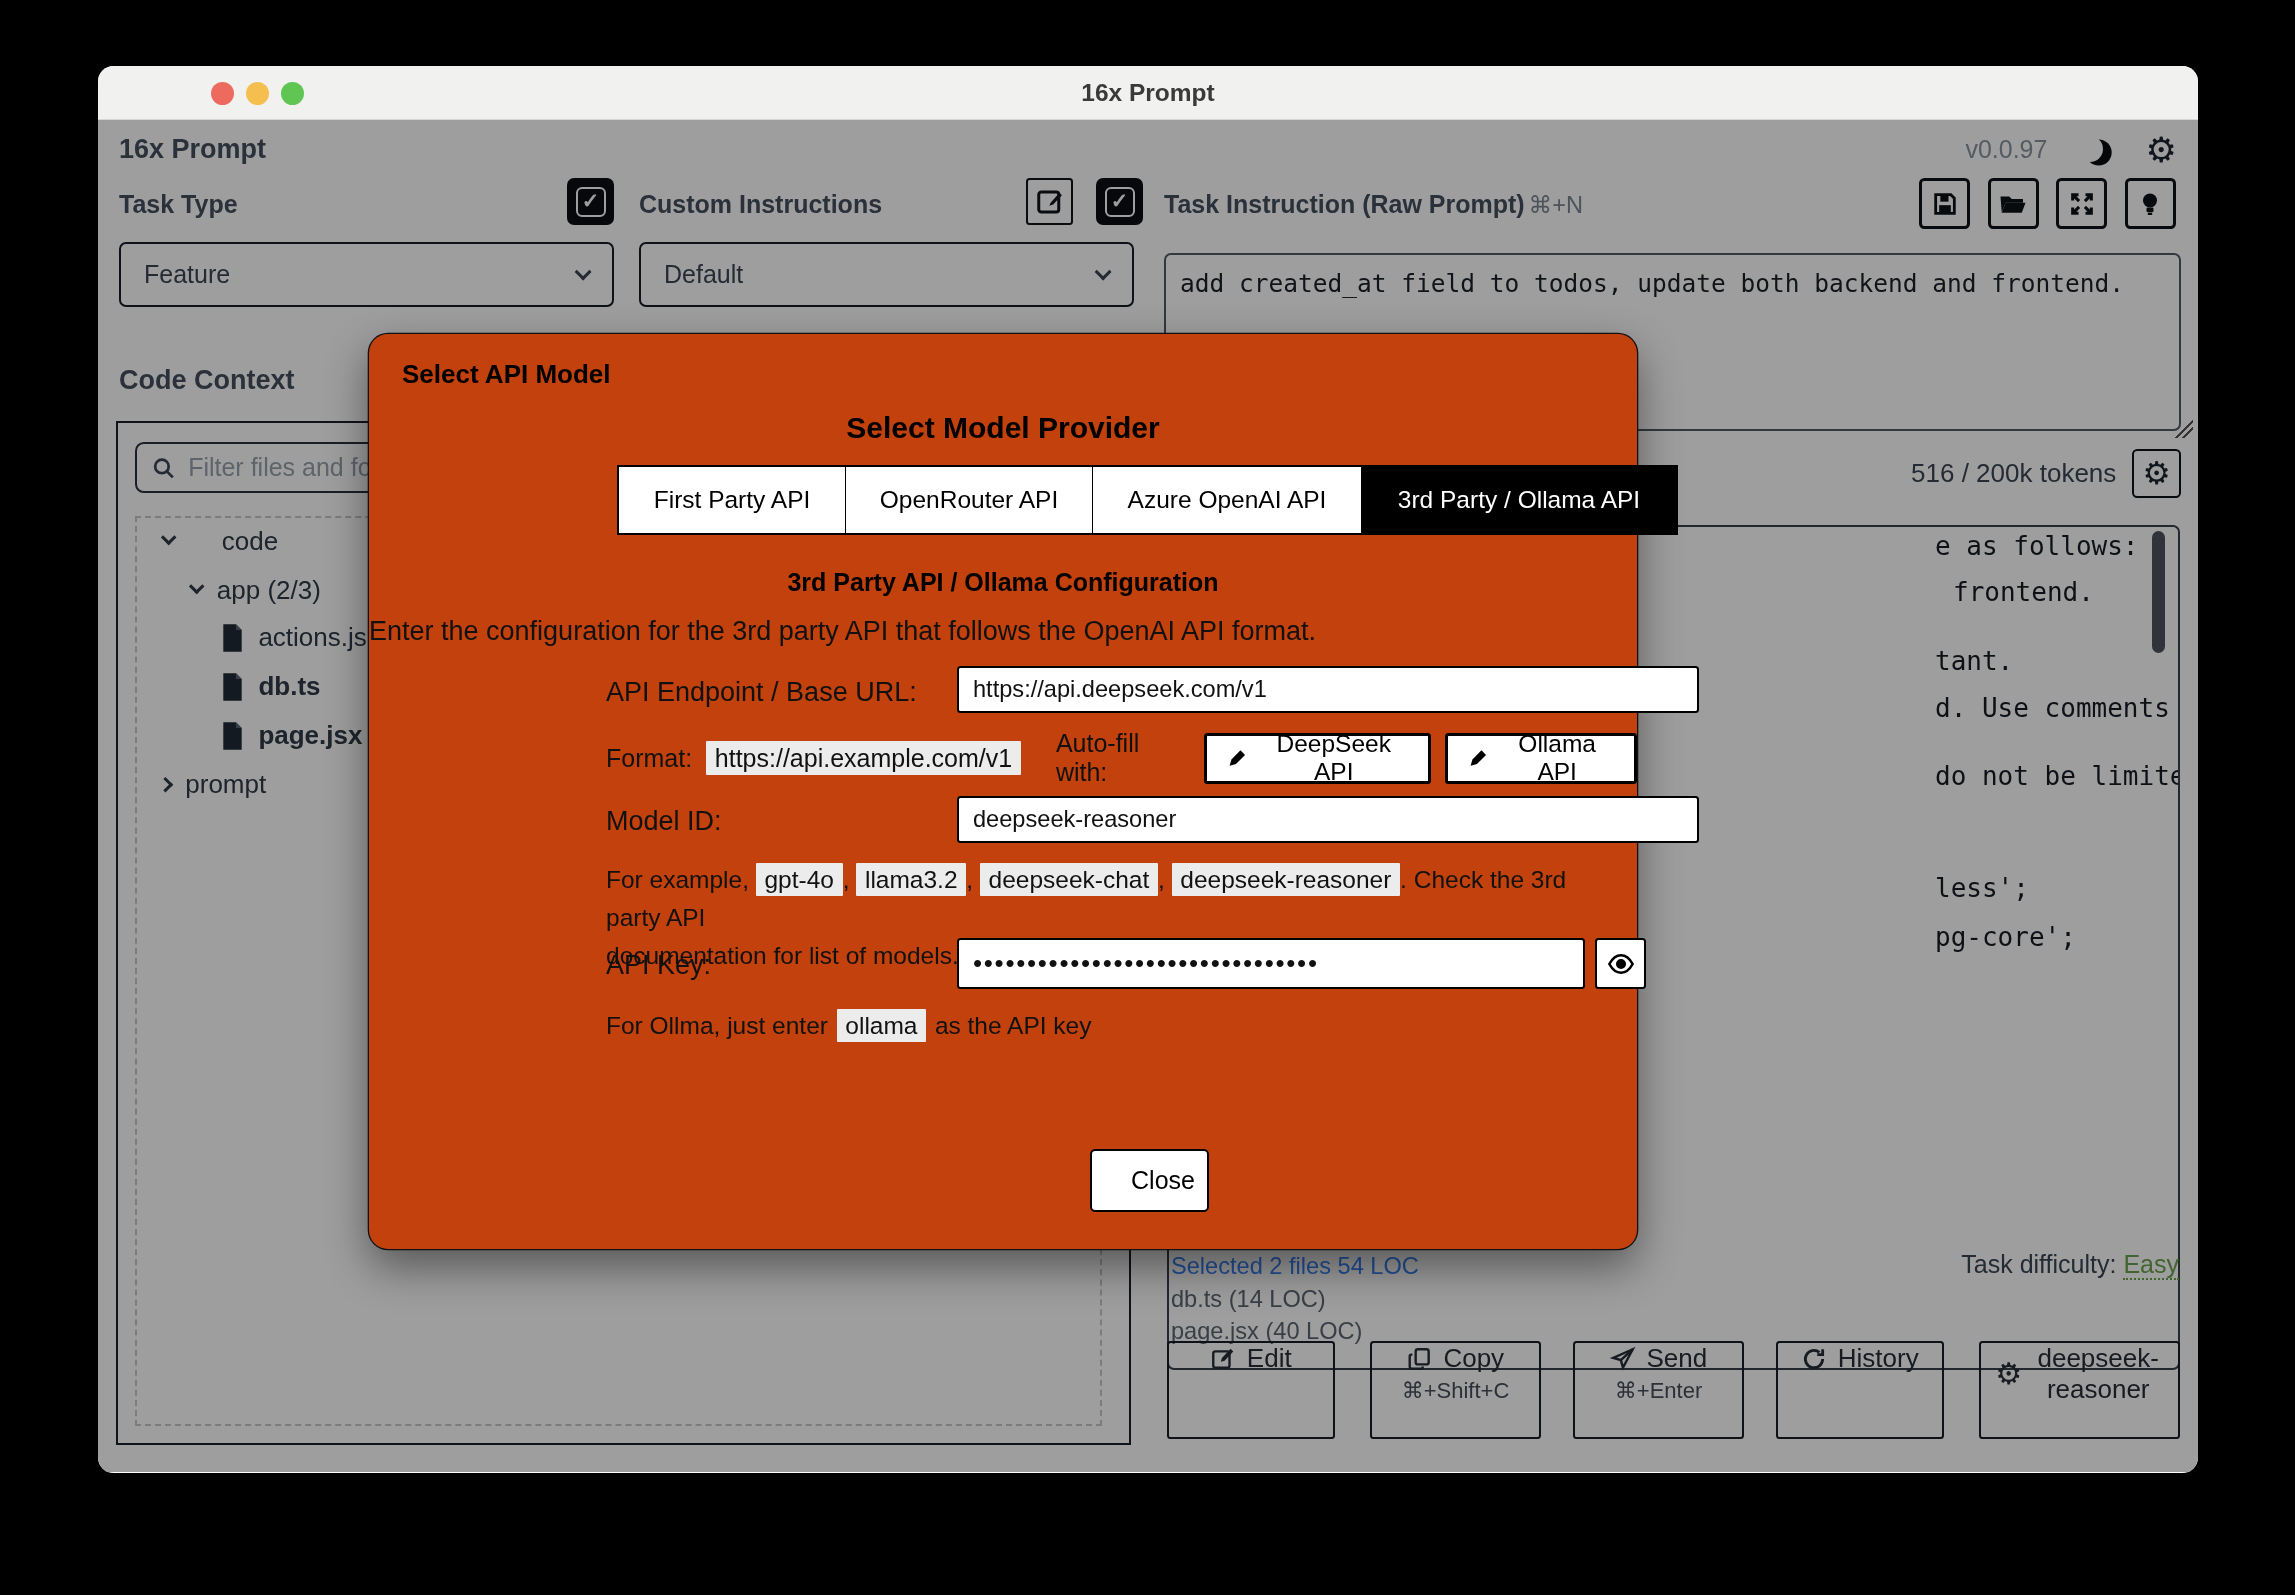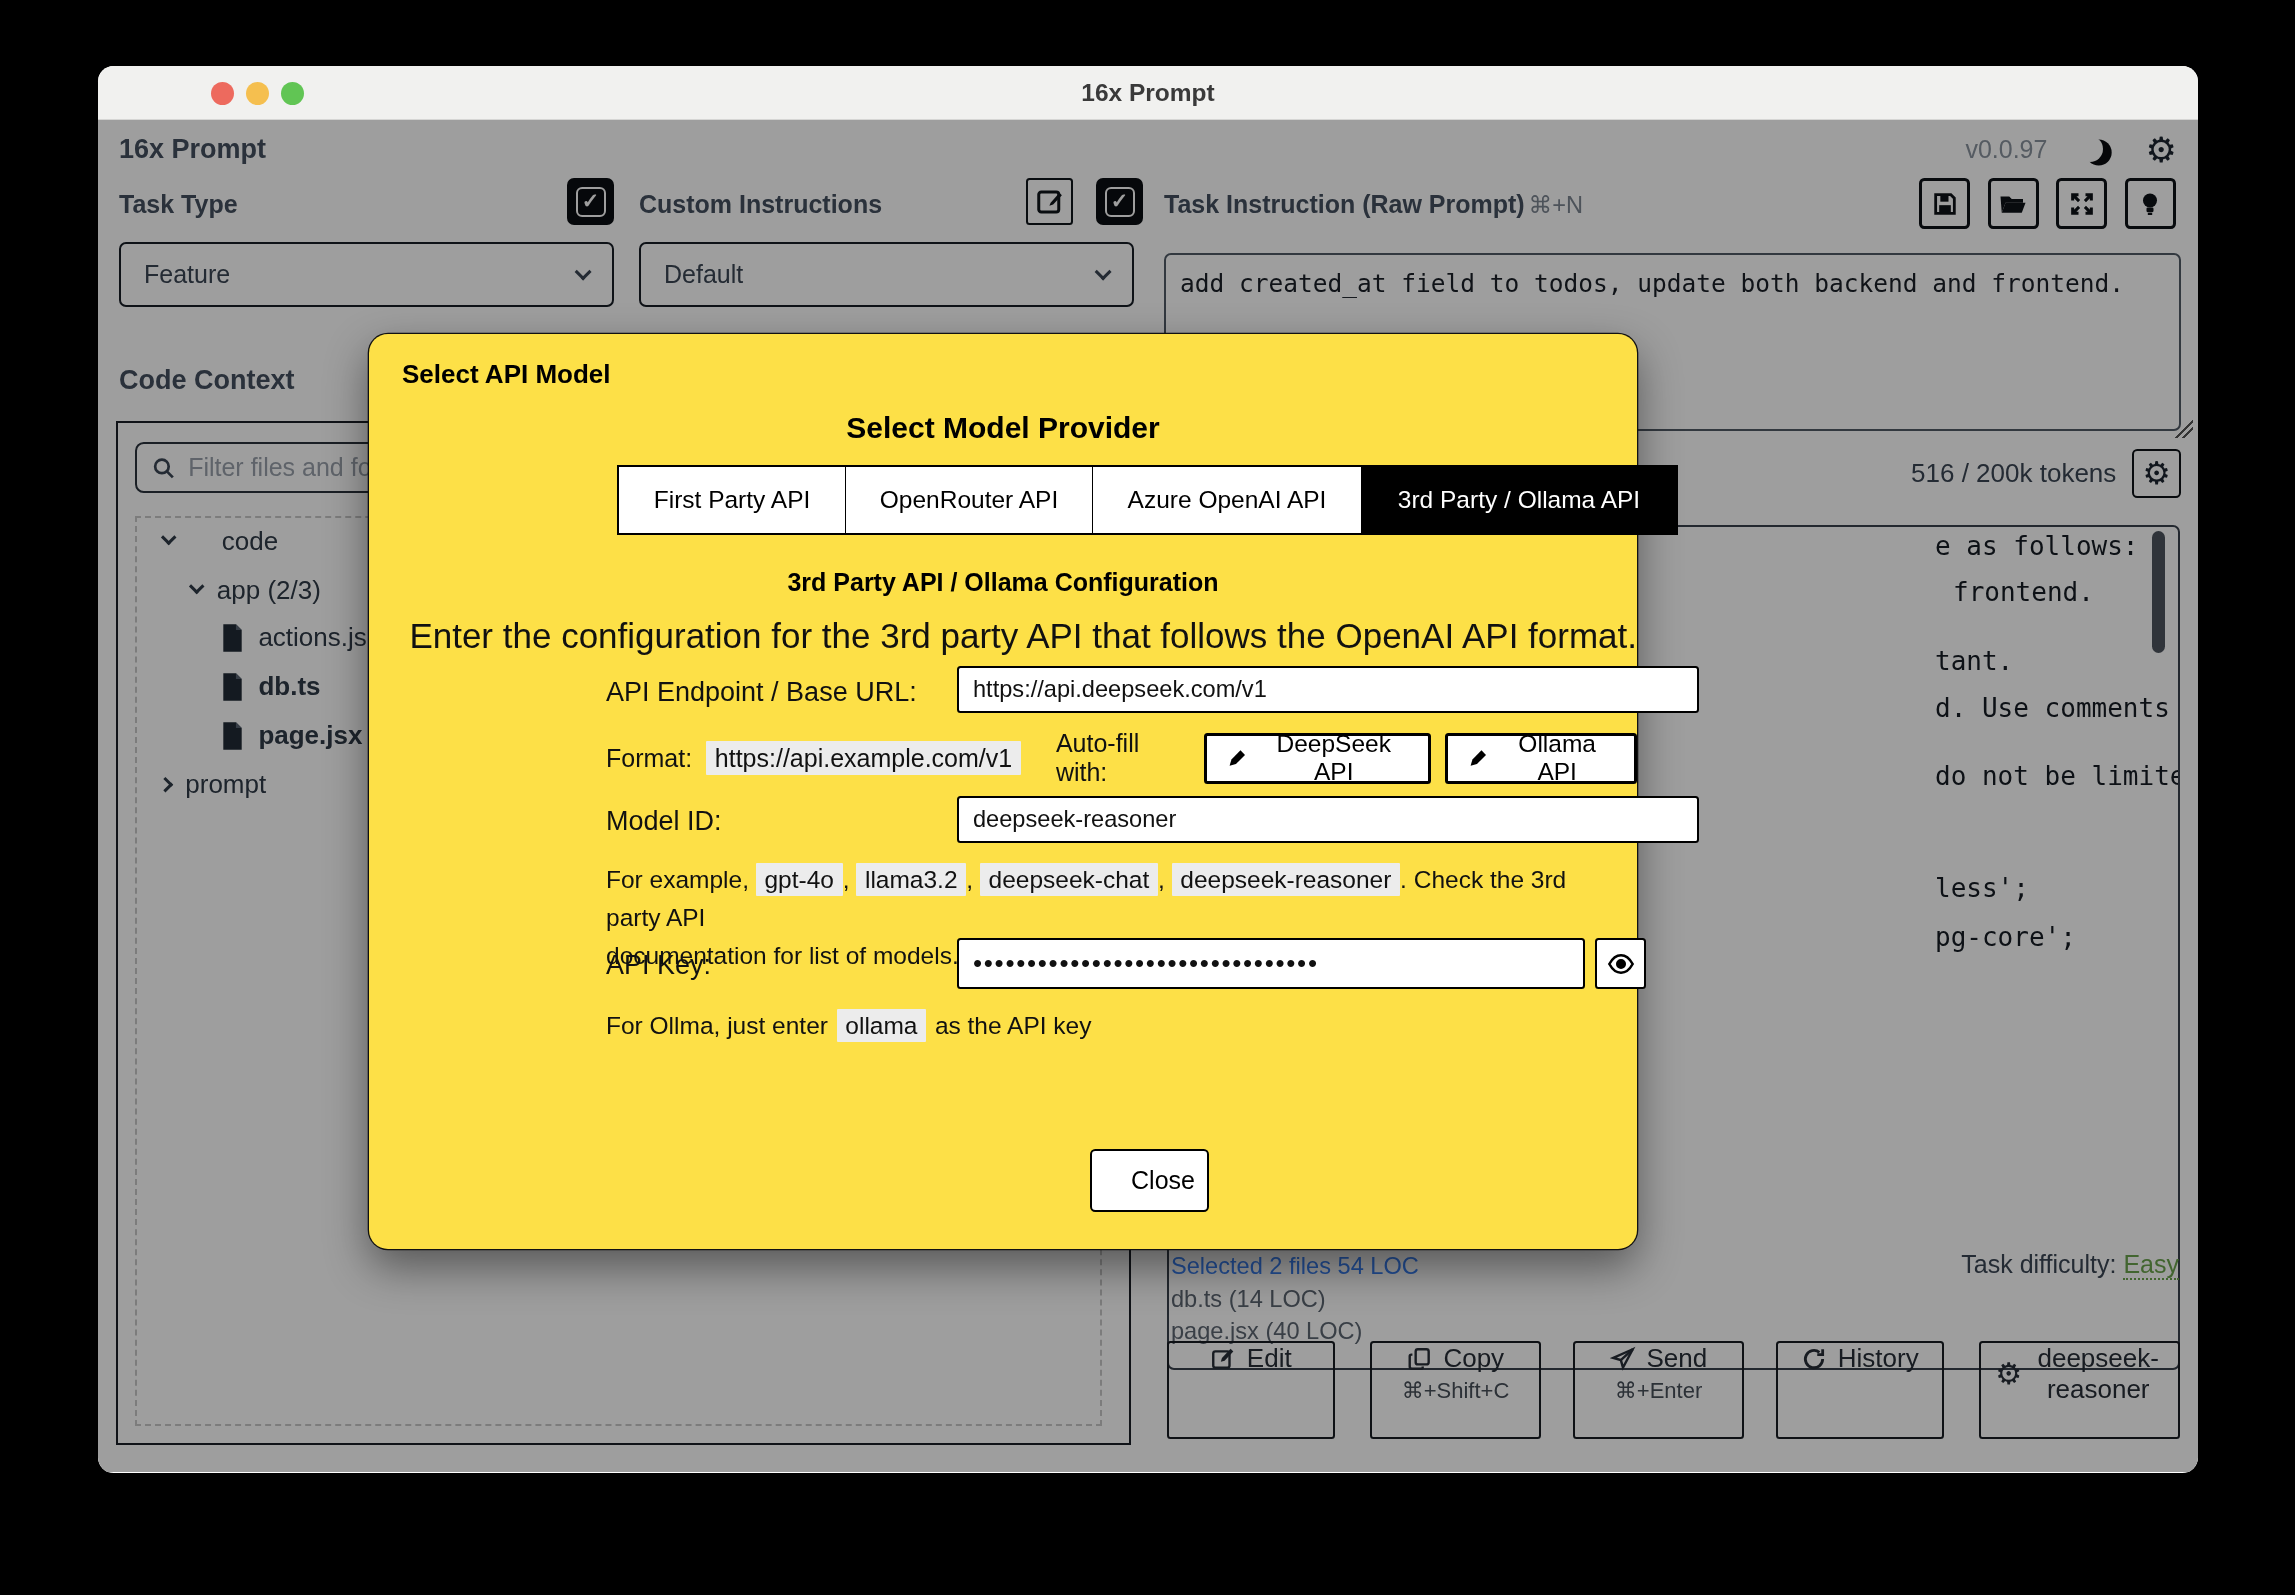--- a/index.html
+++ b/index.html
@@ -85,31 +85,31 @@
   .actbtn { position:absolute; top:1221px; height:98px; border:2.6px solid #171c23; border-radius:3.5px;
             background:transparent; color:#272e37; display:flex; flex-direction:column;
             align-items:center; gap:3.5px; }
   .actbtn .l1 { display:flex; align-items:center; gap:10.5px; font-size:26px; }
   .actbtn .l2 { font-size:22px; color:#474f59; }
 
   
   #overlay { position:absolute; inset:0; background:rgba(0,0,0,0.38); z-index:5; }
 
   
-  #modal { position:absolute; left:271px; top:214px; width:1268px; height:915px; background:#fde047;
+  #modal { position:absolute; left:271px; top:214px; width:1268px; height:915px; background:#c2410c;
            border-radius:19px; z-index:10; box-shadow:0 0 0 1.3px #111, 0 17.5px 44px rgba(0,0,0,.45); color:#000; }
   #modal-title { position:absolute; left:33px; top:24.5px; font-size:26px; font-weight:bold; }
   #provider-heading { position:absolute; left:0; top:77px; width:100%; text-align:center; font-size:30px; font-weight:bold; }
   #tabs { position:absolute; left:248px; top:131px; display:flex; border:2.6px solid #000; }
   .tab { height:66px; display:flex; align-items:center; justify-content:center; font-size:24.5px;
          background:#fff; color:#000; border-left:1.7px solid #000; }
   .tab:first-child { border-left:none; }
   .tab.active { background:#000; color:#fff; }
   #cfg-title { position:absolute; left:0; top:234px; width:100%; text-align:center; font-size:25px; font-weight:bold; }
-  #cfg-desc { position:absolute; left:0; top:282px; width:100%; text-align:right; font-size:35px; color:#111; }
+  #cfg-desc { position:absolute; left:0; top:282px; width:100%; text-align:left; font-size:27px; color:#111; }
   .mlabel { position:absolute; left:237px; font-size:27px; color:#111; }
   .minput { position:absolute; left:588px; height:47px; border:2.6px solid #000; border-radius:3.5px;
             font-size:23.6px; padding:0 14px; color:#111; font-family:"Liberation Sans",sans-serif; }
   .chip { background:#ececec; border-radius:1px; padding:2.6px 8.7px; }
   #format-row { position:absolute; left:237px; top:395px; display:flex; align-items:center; gap:14px; font-size:25px; color:#111; }
   .fillbtn { height:51px; border:3.1px solid #000; border-radius:3.5px; background:#fff; color:#000;
              display:flex; align-items:center; gap:10.5px; font-size:24.5px; padding:0 19px; }
   #examples { position:absolute; left:237px; top:527px; width:989px; font-size:24.5px; color:#111; line-height:1.55; }
   #ollama-note { position:absolute; left:237px; top:675px; font-size:24.5px; color:#111; display:flex; align-items:center; gap:8.7px; }
   #eye-btn { position:absolute; left:1226px; top:604px; width:51px; height:51px; border:2.6px solid #000;

